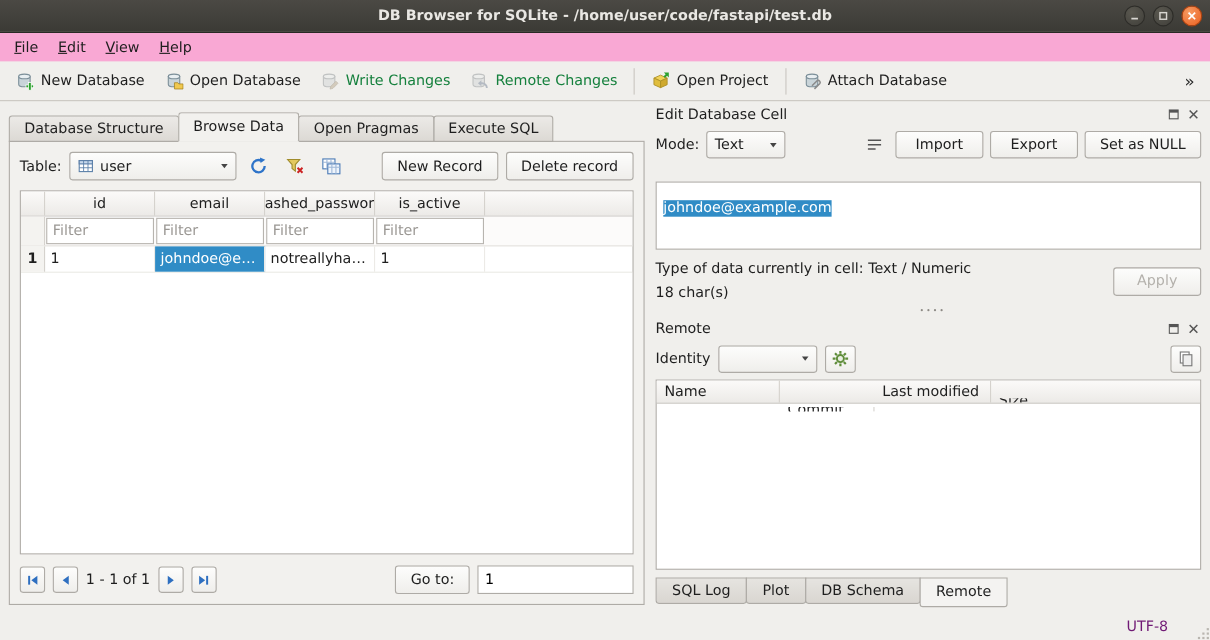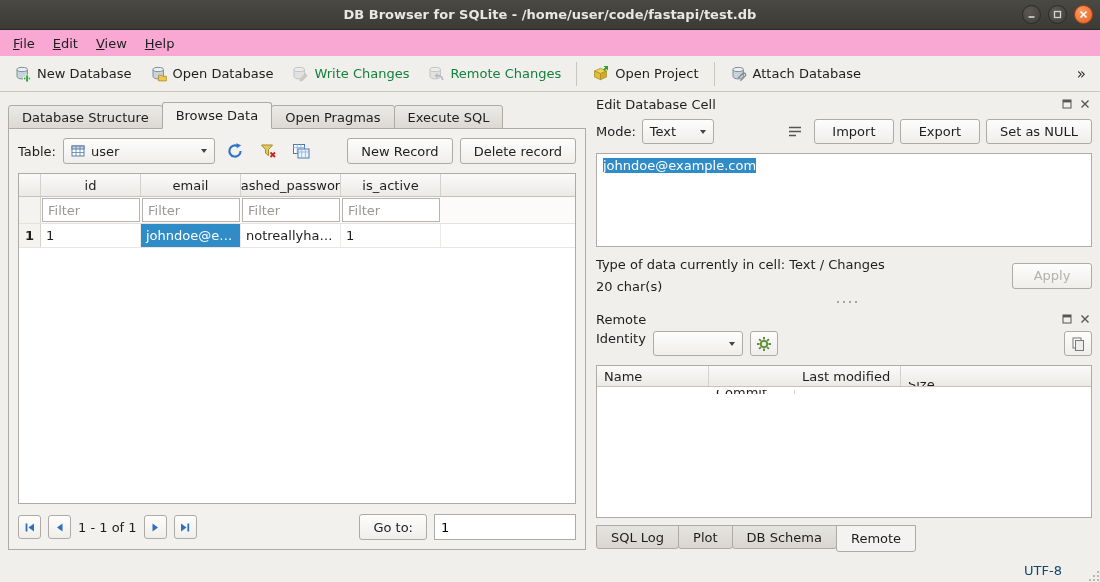--- a/index.html
+++ b/index.html
@@ -83,46 +83,46 @@
   .goto-group { margin-left:auto; display:flex; align-items:center; gap:7px; }
   .goto-input { width:142px; height:26px; border:1px solid #aeaba6; background:#fff; padding:0 6px; font:inherit; }
 
   
   .right-pane { flex:1; min-width:0; padding:2px 8px 6px 10px; display:flex; flex-direction:column; }
   .dock-title { display:flex; align-items:center; height:20px; flex:0 0 auto;gap:32px; }
   .dock-btns { margin-left:auto; display:flex; gap:4px; align-items:center; }
   .dock-btn { width:14px; height:14px; display:flex; align-items:center; justify-content:center; }
   .mode-row { display:flex; align-items:center; gap:6px; height:27px; margin-top:4px; flex:0 0 auto; }
   .mode-combo { width:72px; height:25px; }
-  .editor { height:94px; flex:0 0 auto; border:1px solid #aeaba6; background:#fff; padding:3px 6px; margin-top:8px;
+  .editor { height:62px; flex:0 0 auto; border:1px solid #aeaba6; background:#fff; padding:15px 6px; margin-top:20px;
             overflow:hidden; line-height:1.35; }
   .sel-text { background:#308cc6; color:#fff; }
   .info-row { display:flex; align-items:center; margin-top:10px; flex:0 0 auto; }
   .info-lines { display:flex; flex-direction:column; gap:7px; }
   .apply-btn { margin-left:auto; width:80px; }
   .splitter-h { height:15px; flex:0 0 auto; display:flex; align-items:center; justify-content:center; }
   .grip-dots { width:2px; height:2px; border-radius:50%; background:#8d8a85;
                box-shadow:-6px 0 0 #8d8a85, 6px 0 0 #8d8a85, 12px 0 0 #8d8a85; }
-  .identity-row { display:flex; gap:7px; height:30px; flex:0 0 auto; margin-top:2px; }
+  .identity-row { display:flex; align-items:center; gap:7px; height:30px; flex:0 0 auto; margin-top:2px; }
   .identity-combo { width:90px; height:25px; }
   .iconbtn { width:28px; height:25px; border:1px solid #aeaba6; border-radius:3px;
              background:linear-gradient(#fdfdfc,#efeeeb); display:flex; align-items:center; justify-content:center; }
   .remote-table { flex:1; min-height:0; border:1px solid #aeaba6; background:#fff; margin-top:4px; display:flex; flex-direction:column; }
   .rt-head { display:flex; background:linear-gradient(#fbfaf9,#eceae7); border-bottom:1px solid #c6c3be; height:21px; flex:0 0 auto; }
   .rt-h { padding:2px 7px; border-right:1px solid #d5d2cd; display:flex; align-items:center; overflow:hidden; white-space:nowrap; }
   .rt-body { flex:1; }
 
   .bottom-tabs { display:flex; align-items:flex-start; height:27px; flex:0 0 auto; margin-top:7px; }
   .btab { padding:3px 14px; background:linear-gradient(#e6e4e0,#d9d6d1); border:1px solid #aeaba6; border-radius:0 0 3px 3px;
           margin-right:-1px; height:24px; display:flex; align-items:center; }
   .btab.active { background:#f4f3f1; height:27px; position:relative; z-index:2; }
 
   
   .statusbar { height:24px; flex:0 0 auto; display:flex; align-items:center; justify-content:flex-end;
-               padding-right:38px; color:#0c4a6e; position:relative; }
+               padding-right:38px; color:#701a75; position:relative; }
   .sizegrip { position:absolute; right:5px; bottom:5px; width:2px; height:2px; background:#b9b6b0;
               box-shadow:-4px 4px 0 #b9b6b0, 0 4px 0 #b9b6b0, 4px 4px 0 #b9b6b0, 4px 0 0 #b9b6b0, 4px -4px 0 #b9b6b0; }
 </style>
 </head>
 <body>
 
 <div class="window">
 
   <div class="titlebar">
     <span class="title">DB Browser for SQLite - /home/user/code/fastapi/test.db</span>
@@ -361,22 +361,22 @@
         <button class="btn" style="width:80px;height:25px;">Export</button>
         <button class="btn" style="height:25px;">Set as NULL</button>
       </div>
 
       <div class="editor">
         <span class="sel-text">johndoe@example.com</span>
       </div>
 
       <div class="info-row">
         <div class="info-lines">
-          <span>Type of data currently in cell: Text / Changes</span>
-          <span>20 char(s)</span>
+          <span>Type of data currently in cell: Text / Numeric</span>
+          <span>18 char(s)</span>
         </div>
         <button class="btn disabled apply-btn">Apply</button>
       </div>
 
       <div class="splitter-h">
           <span class="grip-dots"></span>
         </div>
 
       <div class="dock-title">
         <span>Remote</span>

